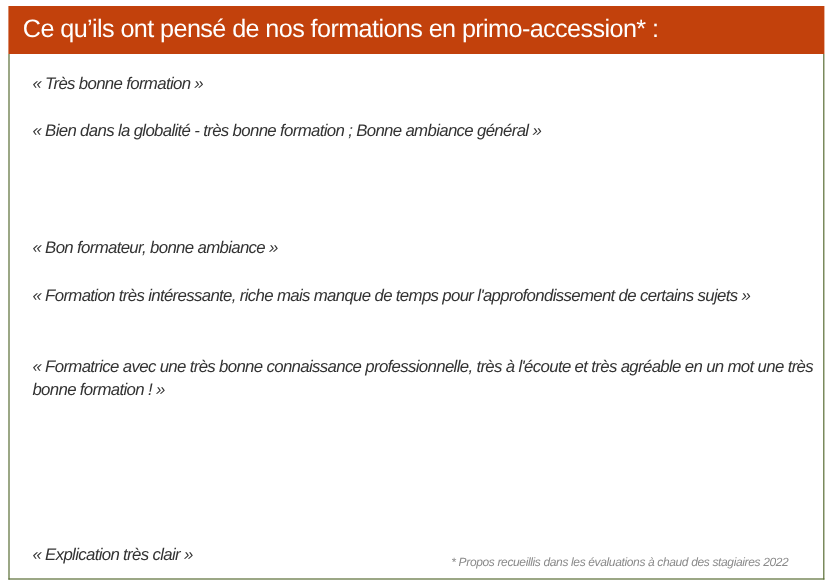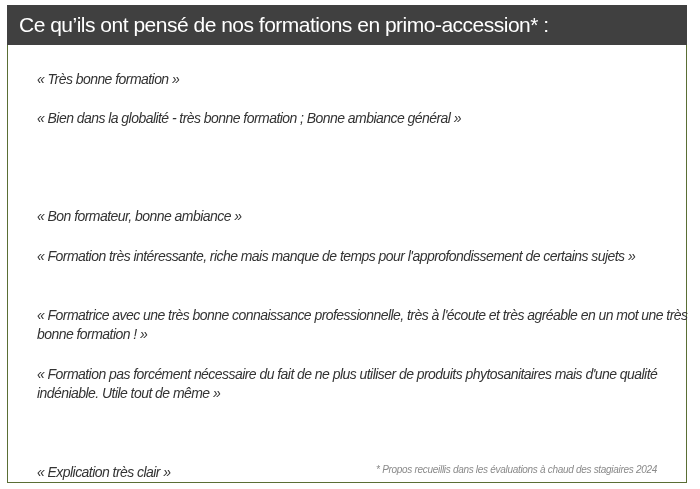--- a/index.html
+++ b/index.html
@@ -3,49 +3,48 @@
   <meta charset="utf-8">
   <style>
     html, body { margin: 0; padding: 0; background: #ffffff; }
     body { width: 700px; height: 489px; position: relative; overflow: hidden; }
     .card {
       position: absolute; left: 7px; top: 5px; width: 680px; height: 478px;
       box-sizing: border-box;
     }
     .header {
       position: absolute; left: 0; top: 0; width: 680px; height: 40px;
-      background: #404040; color: #ffffff;
+      background: #c2410c; color: #ffffff;
       font-family: "Liberation Sans", sans-serif; font-size: 21px;
       line-height: 40px; padding-left: 12px; box-sizing: border-box;
       letter-spacing: -0.5px; white-space: nowrap;
     }
     .body {
       position: absolute; left: 0; top: 40px; width: 680px; height: 438px;
       box-sizing: border-box; border: 1px solid #5a6e35; border-top: none;
     }
     .quote {
       position: absolute; left: 11px; width: 660px;
       font-family: "Liberation Sans", sans-serif; font-style: italic;
       font-size: 14px; line-height: 19px; color: #333333;
-      letter-spacing: -0.55px; margin: 18px;
+      letter-spacing: -0.55px; margin: 8px;
     }
     .footnote {
       position: absolute; right: 29px; top: 419px;
       font-family: "Liberation Sans", sans-serif; font-style: italic;
       font-size: 10px; color: #8a8a8a; letter-spacing: -0.3px; white-space: nowrap;
     }
   </style>
 </head>
 <body>
 
 <div class="card">
   <div class="header">Ce qu’ils ont pensé de nos formations en primo-accession* :</div>
   <div class="body">
     <p class="quote" style="top:7px">« Très bonne formation »</p>
     <p class="quote" style="top:46px">« Bien dans la globalité - très bonne formation ; Bonne ambiance général »</p>
     <p class="quote" style="top:184px">«  Formation très intéressante, riche mais manque de temps pour l'approfondissement de certains sujets »</p>
     <p class="quote" style="top:144px">« Bon formateur, bonne ambiance »</p>
     <p class="quote" style="top:243px">« Formatrice avec une très bonne connaissance professionnelle, très à l'écoute et très agréable en un mot une très bonne formation ! »</p>
-    <p class="quote" style="top:302px">«  Formation pas forcément nécessaire du fait de ne plus utiliser de produits phytosanitaires mais d'une qualité indéniable. Utile tout de même »</p>
     <p class="quote" style="top:400px">« Explication très clair »</p>
-    <div class="footnote">* Propos recueillis dans les évaluations à chaud des stagiaires 2024</div>
+    <div class="footnote">* Propos recueillis dans les évaluations à chaud des stagiaires 2022</div>
   </div>
 </div>
 
 </body></html>

